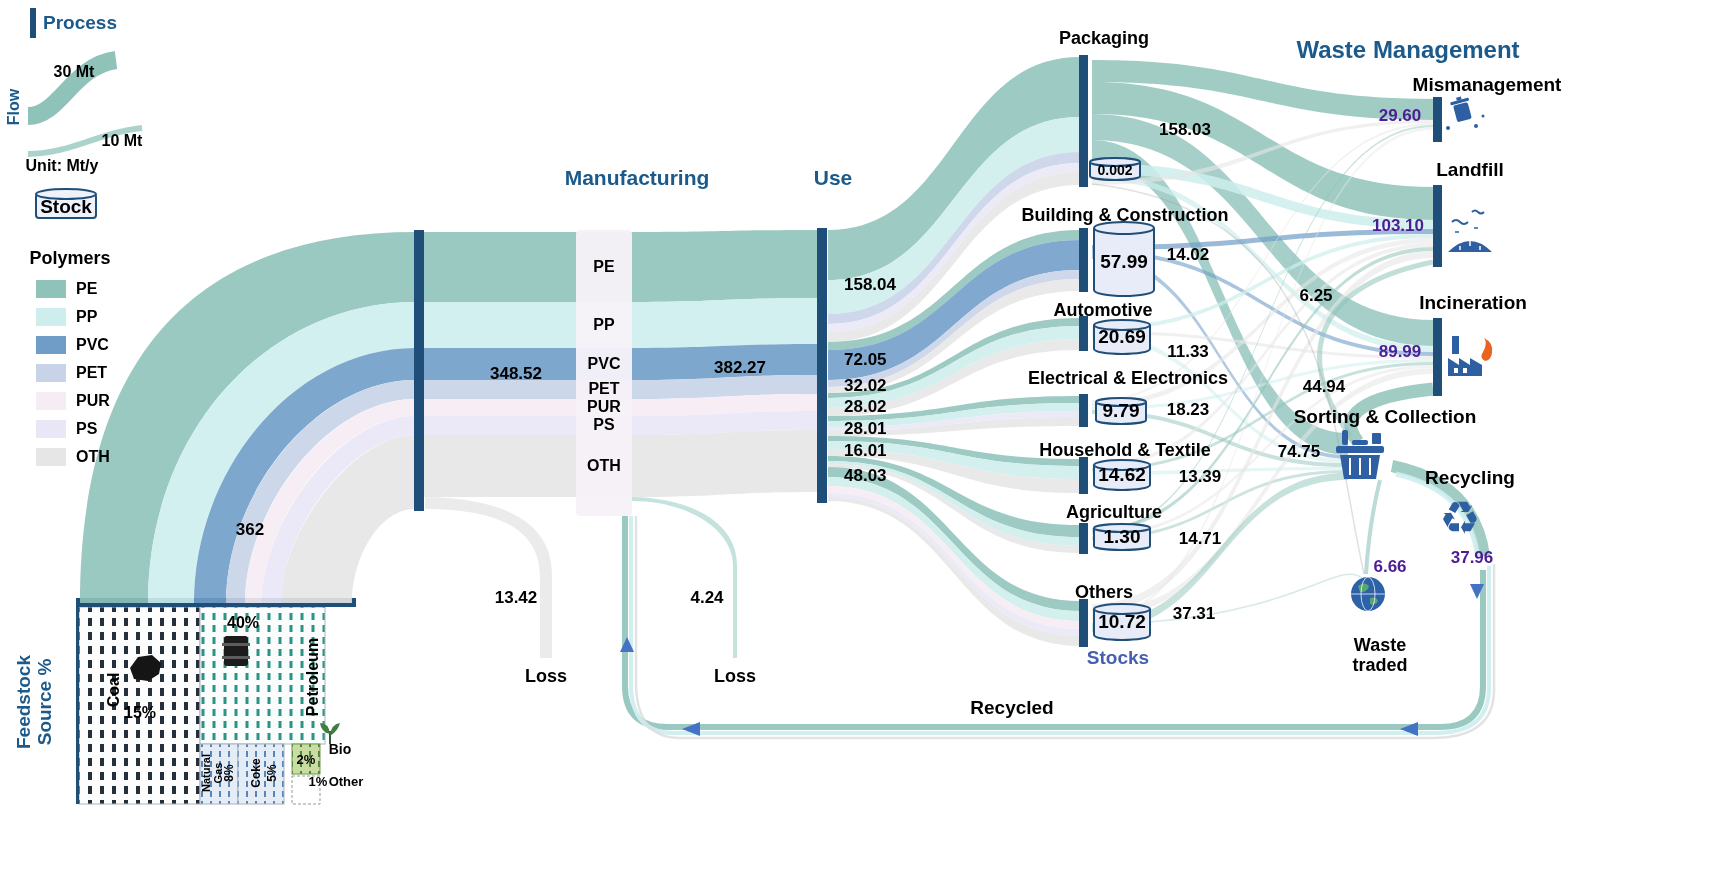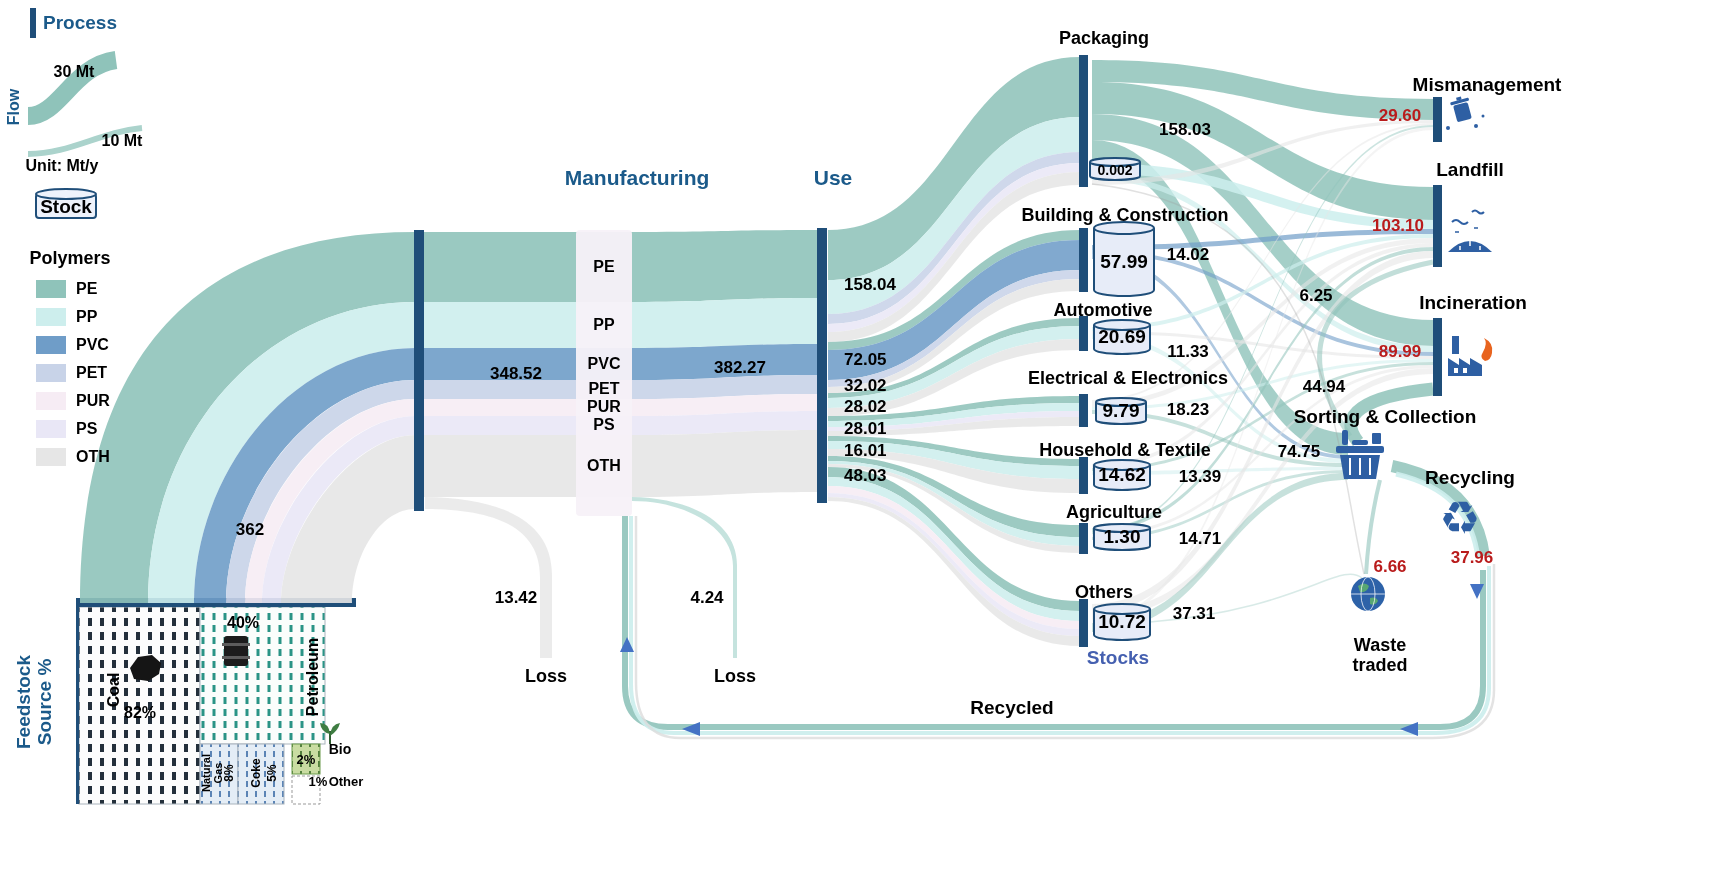--- a/index.html
+++ b/index.html
@@ -6,21 +6,21 @@
   #stage{position:relative;width:1730px;height:888px;background:#fff;
          font-family:"Liberation Sans",sans-serif;overflow:hidden;}
   svg{position:absolute;left:0;top:0;}
   .lbl{position:absolute;font-weight:bold;font-size:17px;color:#000;
        transform:translate(-50%,-50%);white-space:nowrap;z-index:5;}
   .left{transform:translate(0,-50%);}
   .rot{transform:translate(-50%,-50%) rotate(-90deg);}
   .wrap{white-space:normal;text-align:center;line-height:1.12;}
   .blue{color:#1b5a8a;}
   .blue2{color:#4560b0;}
-  .orange{color:#b91c1c;}
+  .orange{color:#4c1d95;}
   .f11{font-size:11px}.f12{font-size:12px}.f13{font-size:13px}.f14{font-size:14px}
   .f15{font-size:19px}.f16{font-size:16px}.f18{font-size:18px}.f19{font-size:19px}
   .f21{font-size:21px}.f24{font-size:24px}
   .sw{position:absolute;width:30px;height:18px;z-index:4;}
   .sw-pe{background:#8fc3ba}.sw-pp{background:#cdeeed}.sw-pvc{background:#6f9dc8}
   .sw-pet{background:#c8d3e8}.sw-pur{background:#f6ecf4}.sw-ps{background:#e9e7f6}
   .sw-oth{background:#e6e6e6}
 </style>
 </head>
 <body>
@@ -314,34 +314,35 @@
 <div class="lbl left f16" style="left:76px;top:289px">PE</div>
 <div class="lbl left f16" style="left:76px;top:317px">PP</div>
 <div class="lbl left f16" style="left:76px;top:345px">PVC</div>
 <div class="lbl left f16" style="left:76px;top:373px">PET</div>
 <div class="lbl left f16" style="left:76px;top:401px">PUR</div>
 <div class="lbl left f16" style="left:76px;top:429px">PS</div>
 <div class="lbl left f16" style="left:76px;top:457px">OTH</div>
 
 <div class="lbl rot wrap blue f19" style="left:34px;top:702px;width:110px">Feedstock Source %</div>
 <div class="lbl rot f16" style="left:114px;top:690px">Coal</div>
-<div class="lbl f16" style="left:140px;top:713px">82%</div>
+<div class="lbl f16" style="left:140px;top:713px">15%</div>
 <div class="lbl f16" style="left:243px;top:623px">40%</div>
 <div class="lbl rot f16" style="left:313px;top:677px">Petroleum</div>
 <div class="lbl rot wrap f11" style="left:212px;top:773px;width:54px">Natural Gas</div>
 <div class="lbl rot f12" style="left:229px;top:773px">8%</div>
 <div class="lbl rot f12" style="left:256px;top:773px">Coke</div>
 <div class="lbl rot f12" style="left:272px;top:773px">5%</div>
 <div class="lbl f13" style="left:306px;top:759px">2%</div>
 <div class="lbl f14" style="left:340px;top:749px">Bio</div>
 <div class="lbl f13" style="left:318px;top:781px">1%</div>
 <div class="lbl f13" style="left:346px;top:781px">Other</div>
 
 <div class="lbl blue f21" style="left:637px;top:178px">Manufacturing</div>
 <div class="lbl blue f21" style="left:833px;top:178px">Use</div>
+<div class="lbl blue f24" style="left:1408px;top:50px">Waste Management</div>
 <div class="lbl blue2 f19" style="left:1118px;top:658px">Stocks</div>
 <div class="lbl f19" style="left:1012px;top:708px">Recycled</div>
 
 <div class="lbl f16" style="left:604px;top:267px">PE</div>
 <div class="lbl f16" style="left:604px;top:325px">PP</div>
 <div class="lbl f16" style="left:604px;top:364px">PVC</div>
 <div class="lbl f16" style="left:604px;top:389px">PET</div>
 <div class="lbl f16" style="left:604px;top:407px">PUR</div>
 <div class="lbl f16" style="left:604px;top:425px">PS</div>
 <div class="lbl f16" style="left:604px;top:466px">OTH</div>

